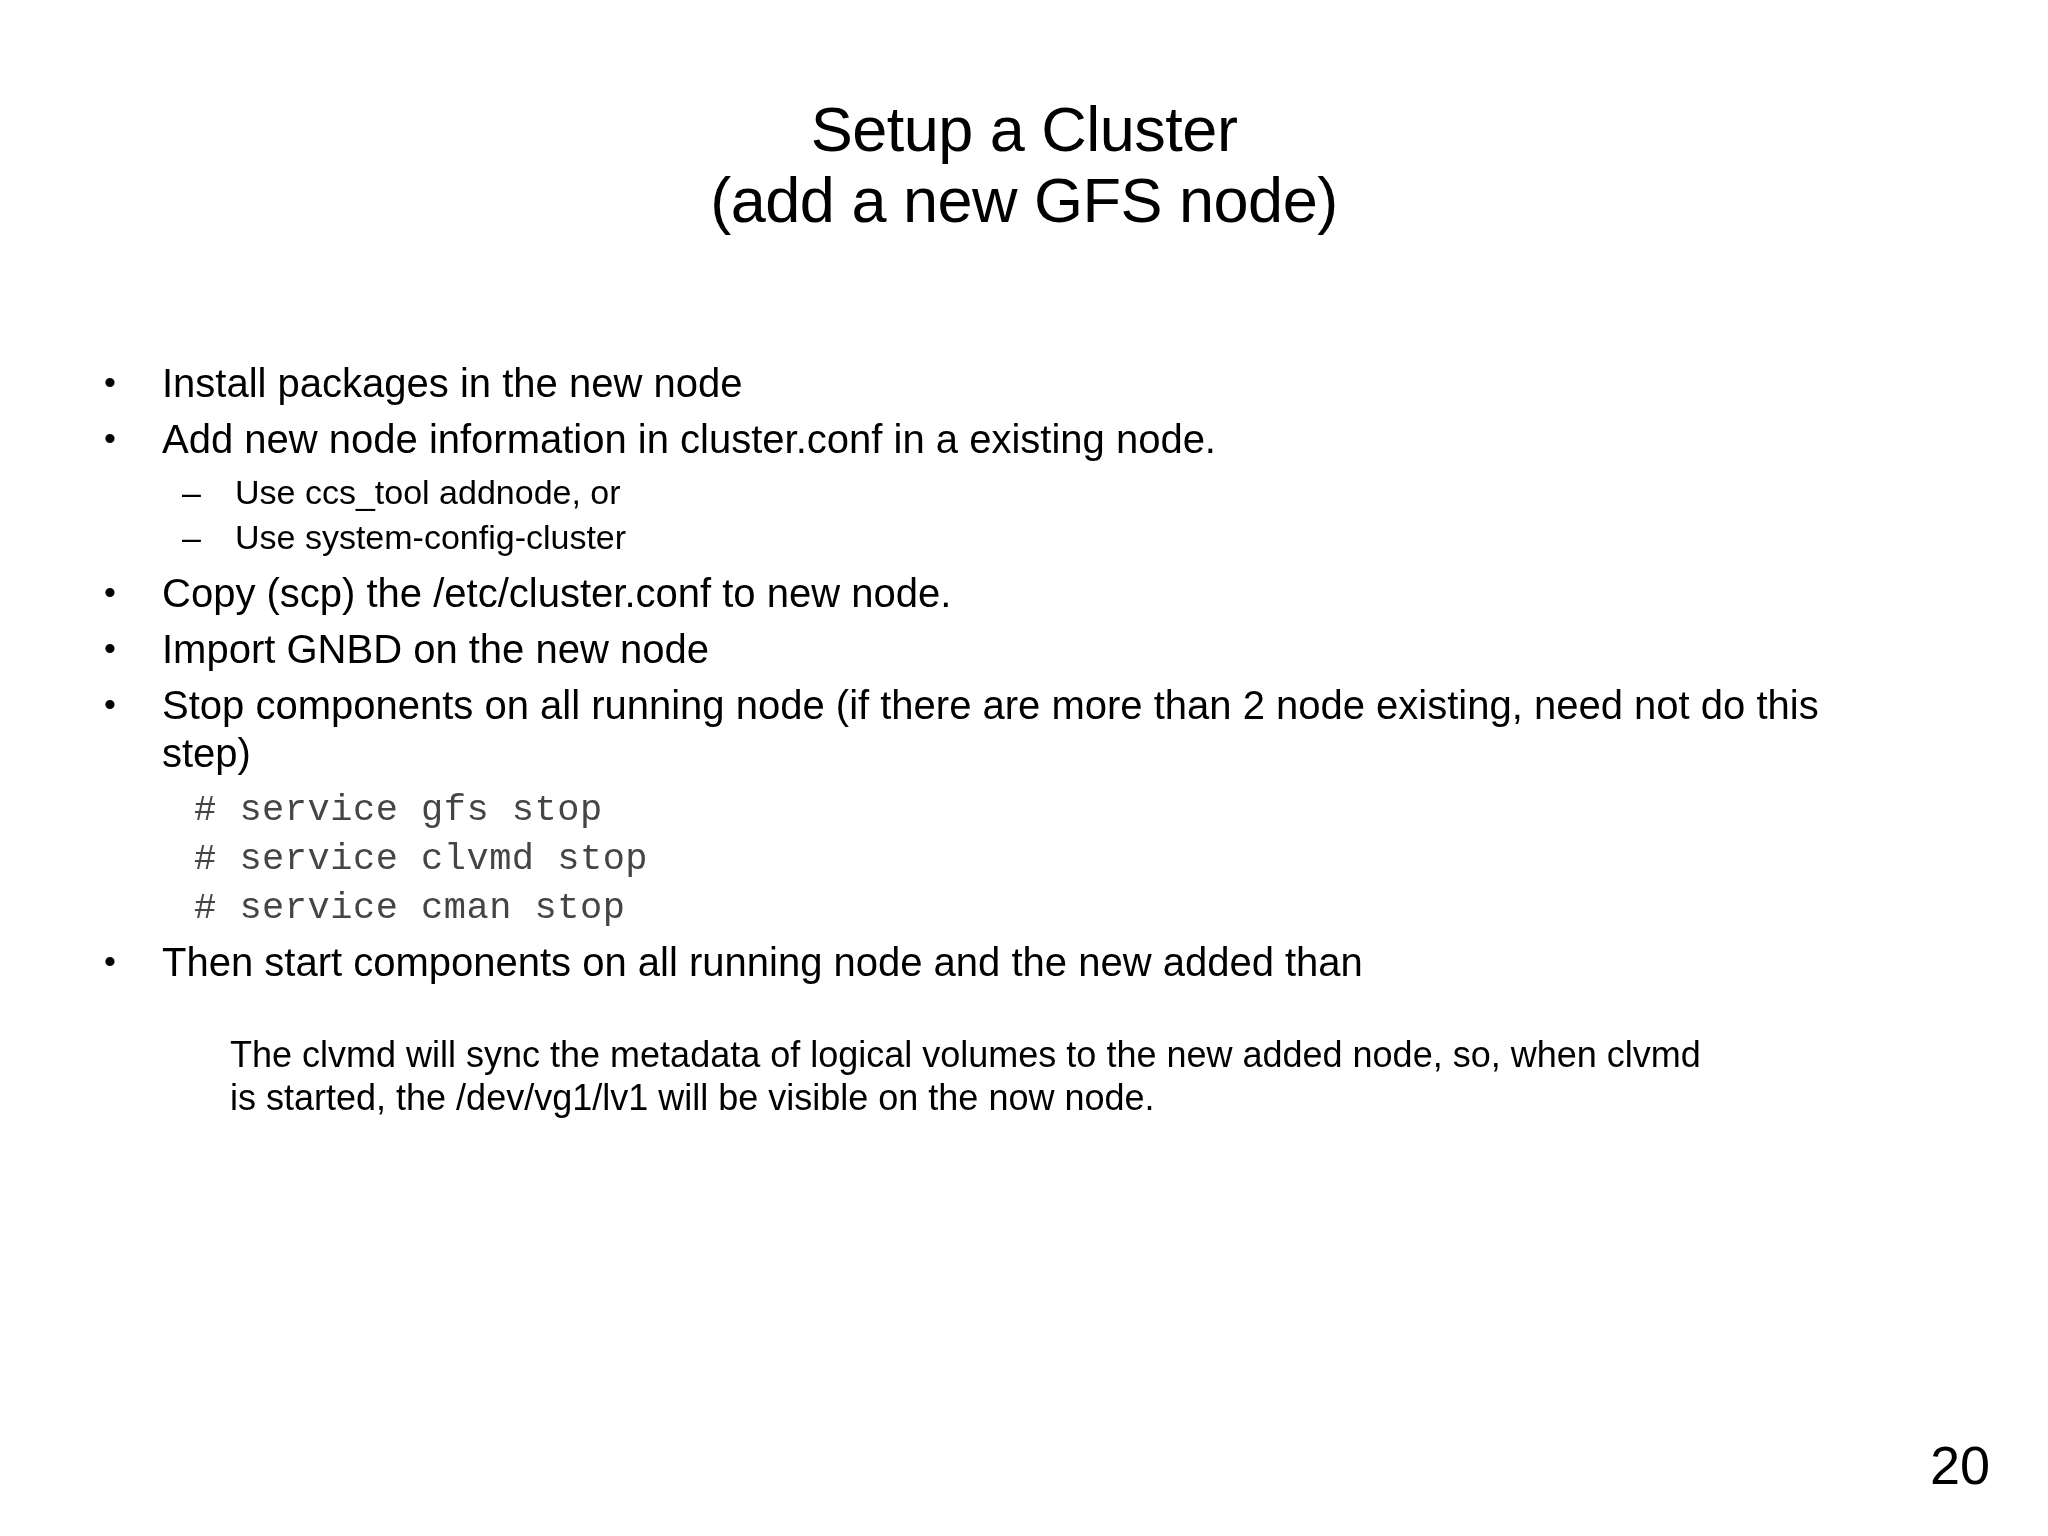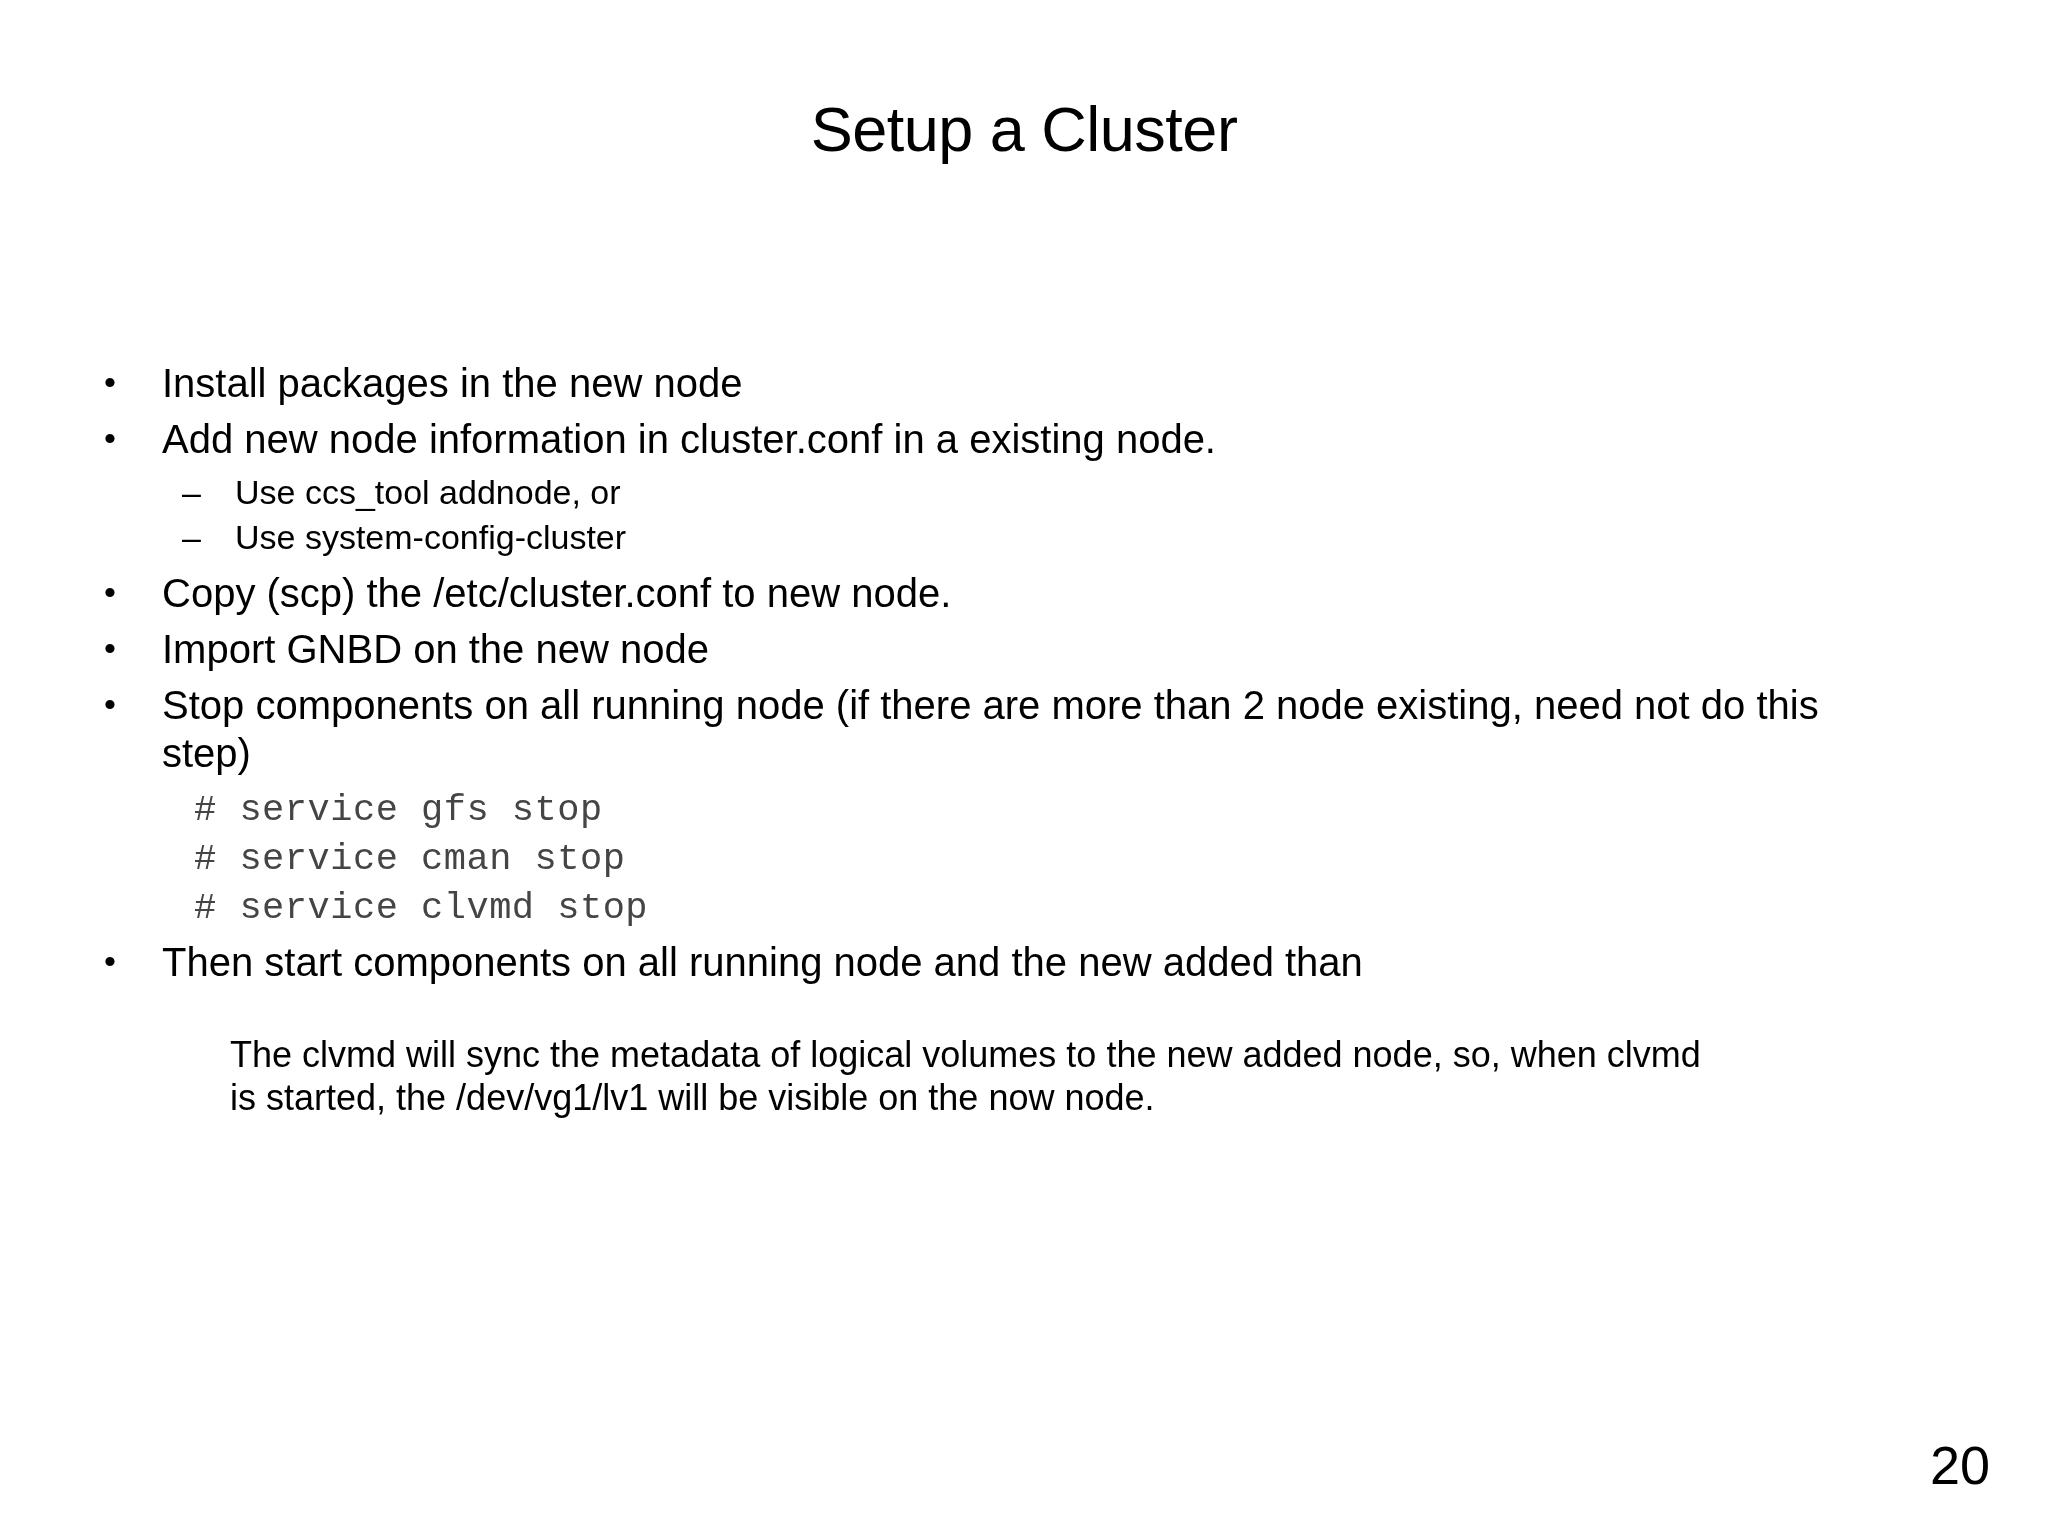--- a/index.html
+++ b/index.html
@@ -130,20 +130,21 @@
     color: #000000;
   }
 </style>
 </head>
 <body>
 
 <div class="slide">
 
   <h1 class="slide-title">
     <span class="title-line">Setup a Cluster</span>
+    <span class="title-line">(add a new GFS node)</span>
   </h1>
 
   <div class="body-area">
 
     <div class="bullet-row">
       <span class="marker">•</span>
       <span class="bullet-text">Install packages in the new node</span>
     </div>
 
     <div class="bullet-row">
@@ -173,22 +174,22 @@
       <span class="bullet-text">Import GNBD on the new node</span>
     </div>
 
     <div class="bullet-row">
       <span class="marker">•</span>
       <span class="bullet-text">Stop components on all running node (if there are more than 2 node existing, need not do this step)</span>
     </div>
 
     <div class="code-block">
       <div class="code-line"># service gfs stop</div>
+      <div class="code-line"># service clvmd stop</div>
       <div class="code-line"># service cman stop</div>
-      <div class="code-line"># service clvmd stop</div>
     </div>
 
     <div class="bullet-row">
       <span class="marker">•</span>
       <span class="bullet-text">Then start components on all running node and the new added than</span>
     </div>
 
 
     <div class="note-block">
       <span class="note-line">The clvmd will sync the metadata of logical volumes to the new added node, so, when clvmd</span>

